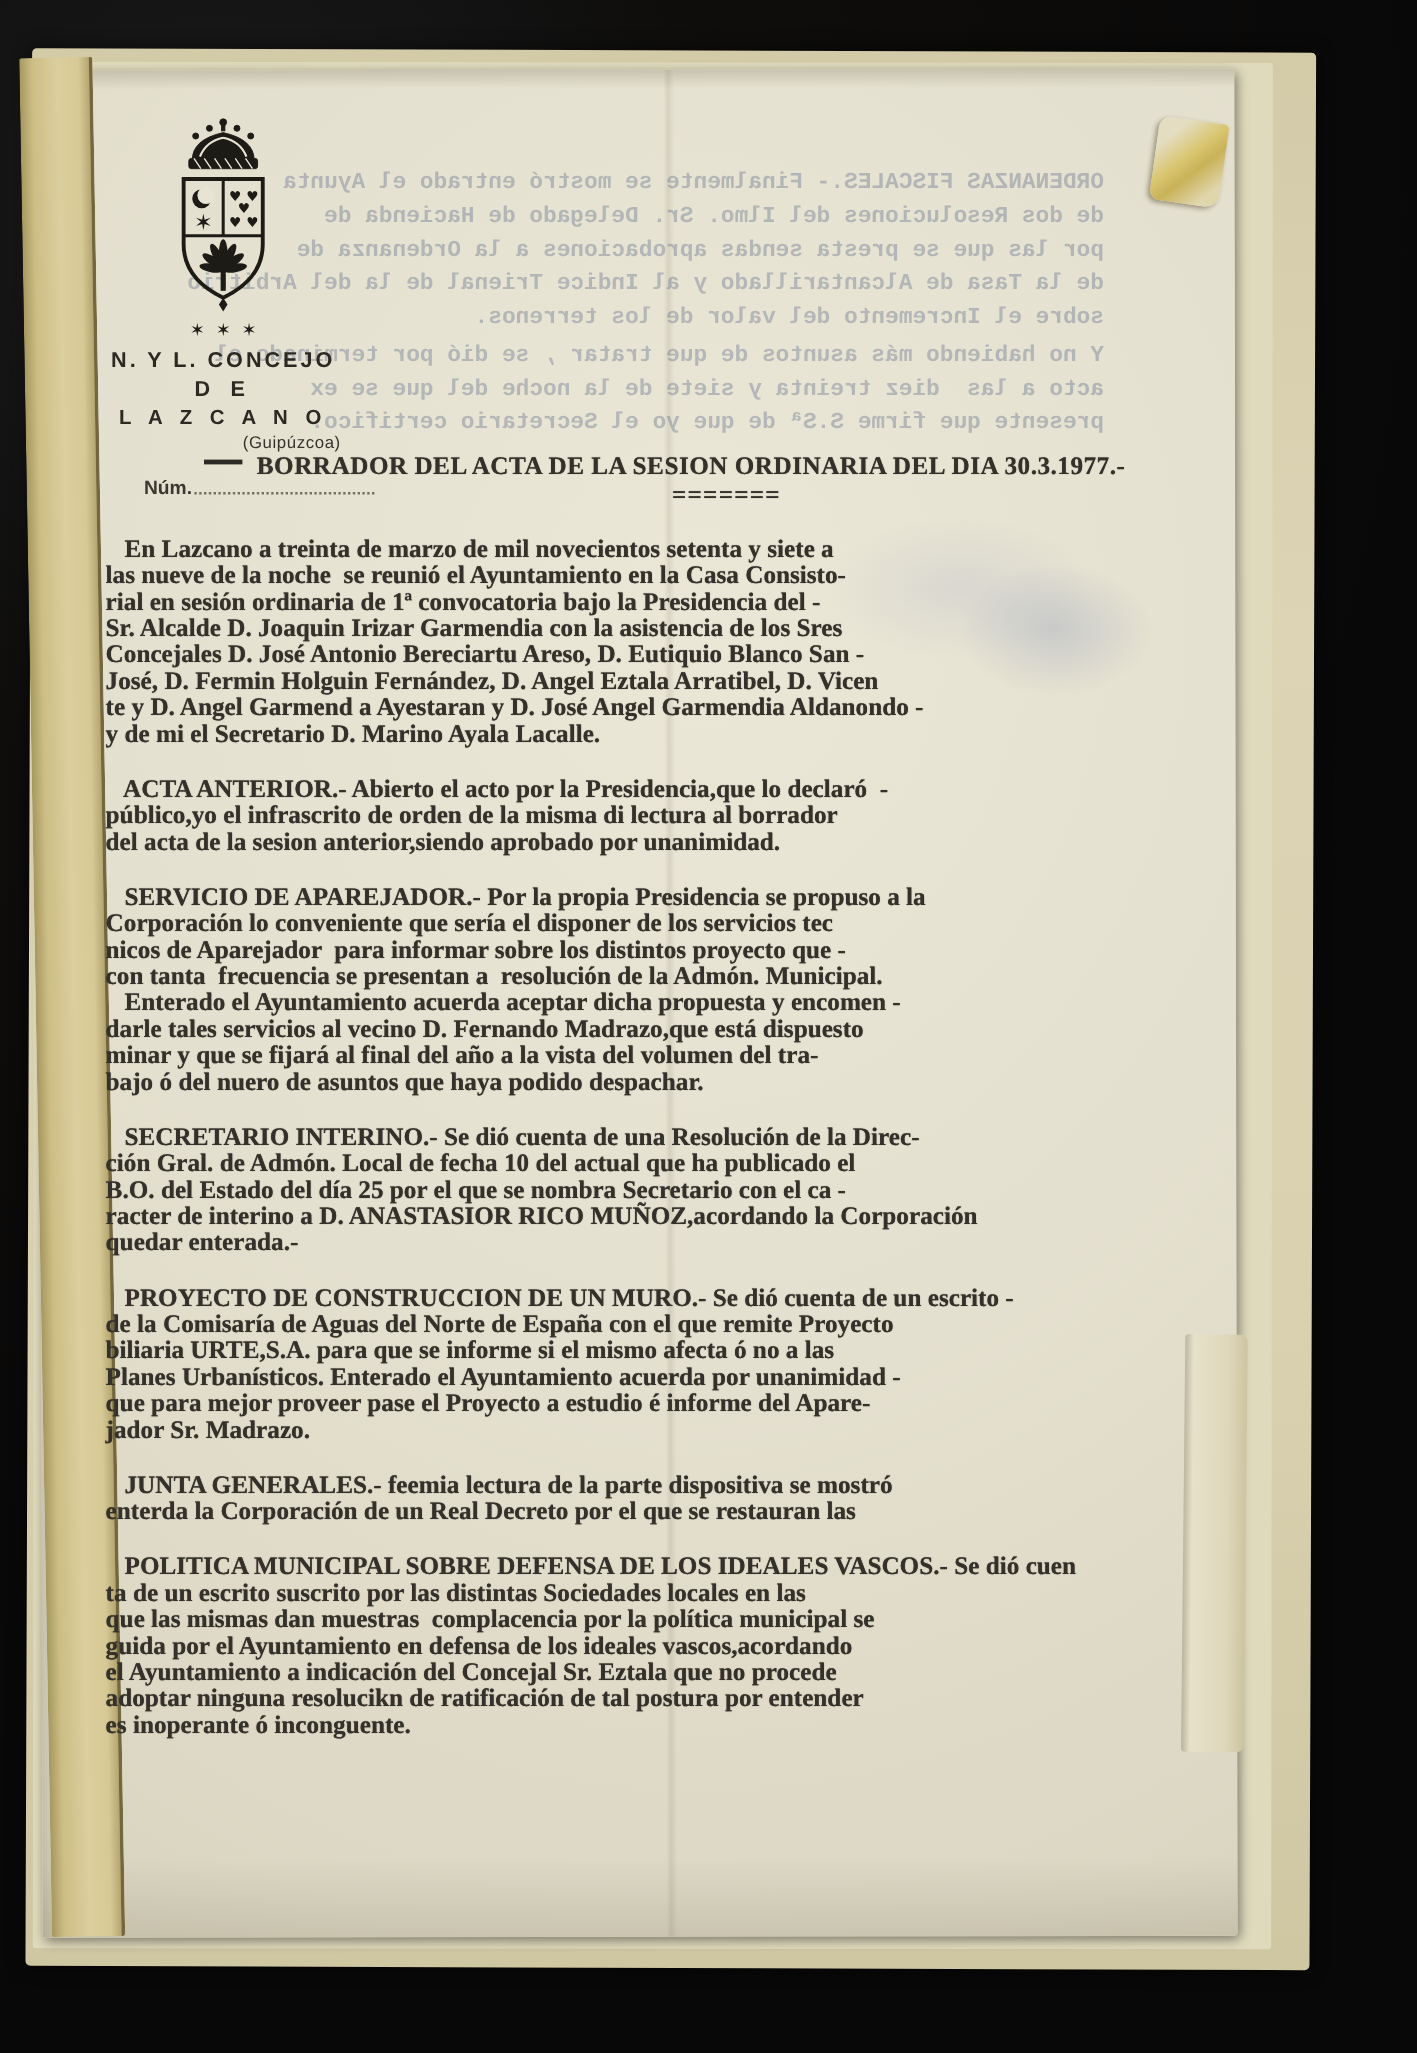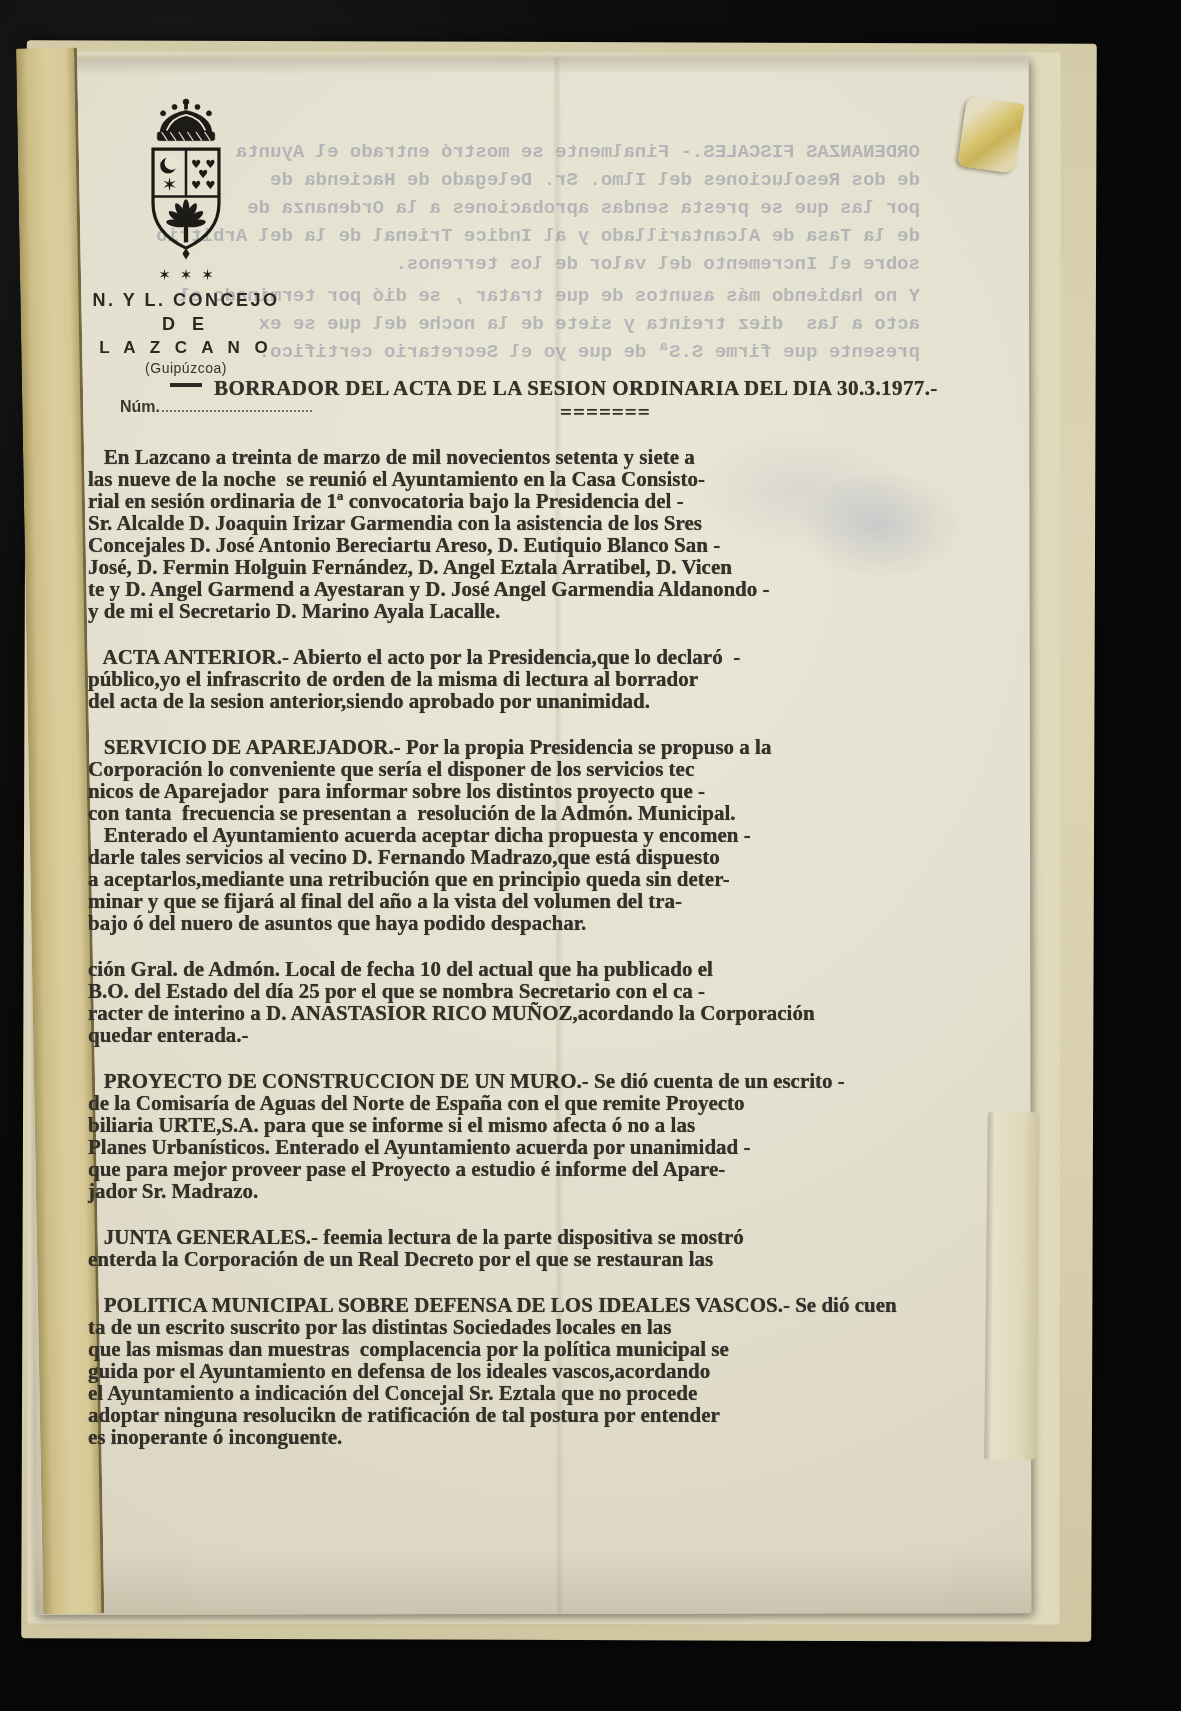--- a/index.html
+++ b/index.html
@@ -50,21 +50,21 @@
 
   
   #letterhead{position:absolute;left:88px;top:96px;width:196px;text-align:center;color:#26241e;}
   #coat-of-arms{display:block;margin:0 auto;}
   #lh-stars{font-family:"DejaVu Sans",sans-serif;font-size:15px;letter-spacing:9px;
       margin-top:2px;margin-left:9px;color:#1f1d18;}
   .lh-line{font-weight:700;color:#2b2922;}
   #lh-name{font-size:18px;letter-spacing:2.5px;margin-top:6px;}
   #lh-de{font-size:18px;letter-spacing:6px;margin-top:3px;}
   #lh-town{font-size:17px;letter-spacing:5px;margin-top:3px;}
-  #lh-prov{font-size:14px;font-weight:400;letter-spacing:.5px;margin-top:2px;color:#35332c;}
+  #lh-prov{font-size:14px;font-weight:400;letter-spacing:.5px;margin-top:2px;color:#35332c;text-align:right;}
   #lh-dash{width:32px;height:4px;background:#2c2a24;margin:7px auto 0 auto;}
 
   
   .tw{font-family:Liberation Serif, serif;font-weight:700;
       color:#34312a;text-shadow:0 0 .7px rgba(45,42,34,.85);}
   #num-line{position:absolute;left:96px;top:398px;font-size:16px;font-weight:700;color:#3a3830;margin-left:24px;}
   #num-dots{display:inline-block;width:150px;border-bottom:2px dotted rgba(70,66,55,.7);
       height:12px;margin-left:2px;}
   #doc-title{position:absolute;left:214px;top:376px;font-size:21px;letter-spacing:.4px;white-space:pre;}
   #title-underline{position:absolute;left:560px;top:400px;font-size:21px;letter-spacing:1px;}
@@ -162,25 +162,25 @@
         <div class="tline">público,yo el infrascrito de orden de la misma di lectura al borrador</div>
         <div class="tline">del acta de la sesion anterior,siendo aprobado por unanimidad.</div>
       </div>
       <div class="para">
         <div class="tline">   SERVICIO DE APAREJADOR.- Por la propia Presidencia se propuso a la</div>
         <div class="tline">Corporación lo conveniente que sería el disponer de los servicios tec</div>
         <div class="tline">nicos de Aparejador  para informar sobre los distintos proyecto que -</div>
         <div class="tline">con tanta  frecuencia se presentan a  resolución de la Admón. Municipal.</div>
         <div class="tline">   Enterado el Ayuntamiento acuerda aceptar dicha propuesta y encomen -</div>
         <div class="tline">darle tales servicios al vecino D. Fernando Madrazo,que está dispuesto</div>
-        <div class="tline">a aceptarlos,mediante una retribución que en principio queda sin deter-</div>
         <div class="tline">minar y que se fijará al final del año a la vista del volumen del tra-</div>
         <div class="tline">bajo ó del nuero de asuntos que haya podido despachar.</div>
       </div>
       <div class="para">
+        <div class="tline">   SECRETARIO INTERINO.- Se dió cuenta de una Resolución de la Direc-</div>
         <div class="tline">ción Gral. de Admón. Local de fecha 10 del actual que ha publicado el</div>
         <div class="tline">B.O. del Estado del día 25 por el que se nombra Secretario con el ca -</div>
         <div class="tline">racter de interino a D. ANASTASIOR RICO MUÑOZ,acordando la Corporación</div>
         <div class="tline">quedar enterada.-</div>
       </div>
       <div class="para">
         <div class="tline">   PROYECTO DE CONSTRUCCION DE UN MURO.- Se dió cuenta de un escrito -</div>
         <div class="tline">de la Comisaría de Aguas del Norte de España con el que remite Proyecto</div>
         <div class="tline">biliaria URTE,S.A. para que se informe si el mismo afecta ó no a las</div>
         <div class="tline">Planes Urbanísticos. Enterado el Ayuntamiento acuerda por unanimidad -</div>

